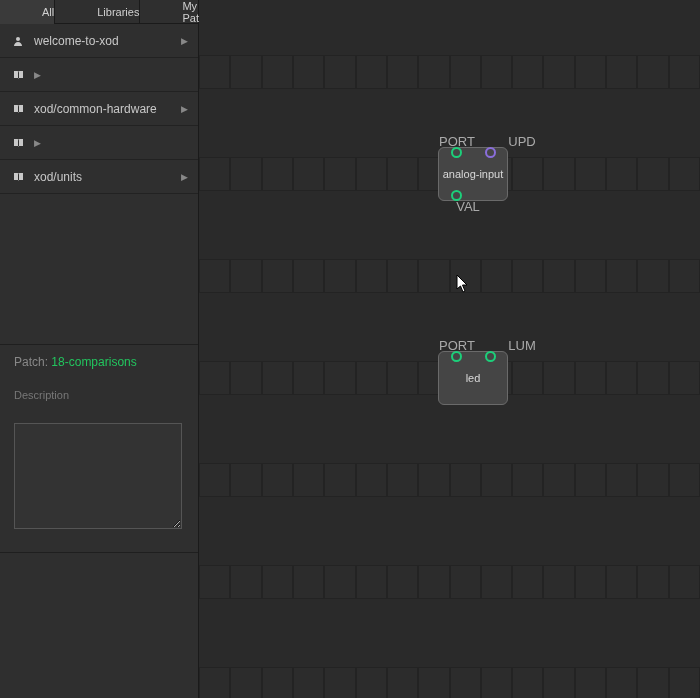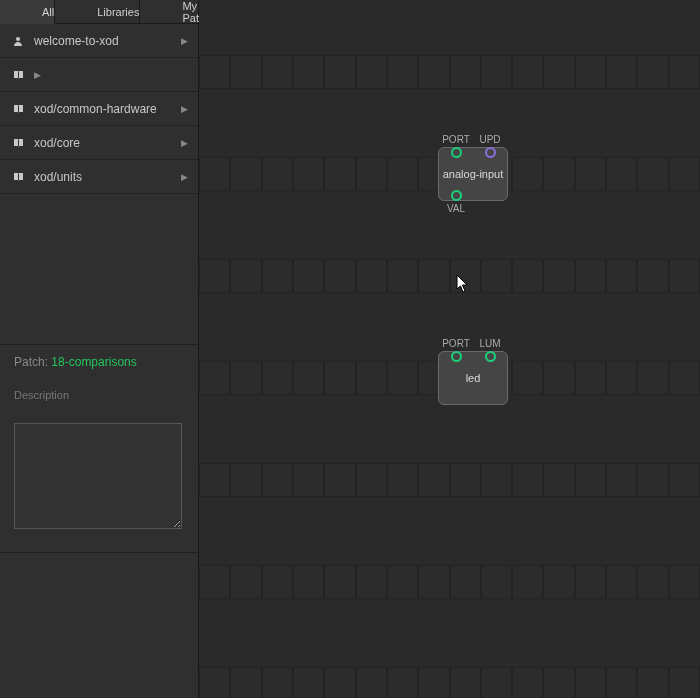--- a/index.html
+++ b/index.html
@@ -129,22 +129,23 @@
   .node-body {
     height: 52px;
     display: flex;
     align-items: center;
     justify-content: center;
     border-radius: 24px;
   }
   .port-labels-top, .port-labels-bottom {
     position: absolute;
     display: flex;
-    font-size: 10px;
+    font-size: 13px;
     color: #aaa;
+    gap: 32px;
   }
   .port-labels-top { top: -14px; }
   .port-labels-bottom { bottom: -14px; }
   .port-label { width: 34px; text-align: center; }
   .ports {
     position: absolute;
     display: flex;
   }
   .ports-top { top: -1px; }
   .ports-bottom { bottom: -1px; }
@@ -206,21 +207,20 @@
         </span>
         <span class="label">xod/common-hardware</span>
         <span class="chevron">▶</span>
       </div>
       <div class="lib-item">
         <span class="icon">
           <svg width="13" height="12" viewBox="0 0 24 24" fill="none" stroke="#c8c8c8" stroke-width="2">
             <path d="M3 4h7a3 3 0 0 1 3 3v13a2 2 0 0 0-2-2H3zM21 4h-7a3 3 0 0 0-3 3v13a2 2 0 0 1 2-2h8z" fill="#c8c8c8" stroke="none"></path>
           </svg>
         </span>
-        <span class="label">xod/core</span>
         <span class="chevron">▶</span>
       </div>
       <div class="lib-item">
         <span class="icon">
           <svg width="13" height="12" viewBox="0 0 24 24" fill="none" stroke="#c8c8c8" stroke-width="2">
             <path d="M3 4h7a3 3 0 0 1 3 3v13a2 2 0 0 0-2-2H3zM21 4h-7a3 3 0 0 0-3 3v13a2 2 0 0 1 2-2h8z" fill="#c8c8c8" stroke="none"></path>
           </svg>
         </span>
         <span class="label">xod/units</span>
         <span class="chevron">▶</span>
@@ -371,21 +371,21 @@
       </div>
       <div class="ports ports-top" style="left: 0px;">
         <div class="port">
           <div class="pin pin-green"></div>
         </div>
         <div class="port">
           <div class="pin pin-purple"></div>
         </div>
       </div>
       <div class="node-body">analog-input</div>
-      <div class="port-labels-bottom" style="left: 0px;">
+      <div class="port-labels-bottom" style="left: 12px;">
         <div class="port-label">VAL</div>
       </div>
       <div class="ports ports-bottom" style="left: 0px;">
         <div class="port">
           <div class="pin pin-green"></div>
         </div>
       </div>
     </div>
     <div class="node" style="left: 239px; top: 351px;">
       <div class="port-labels-top" style="left: 0px;">

